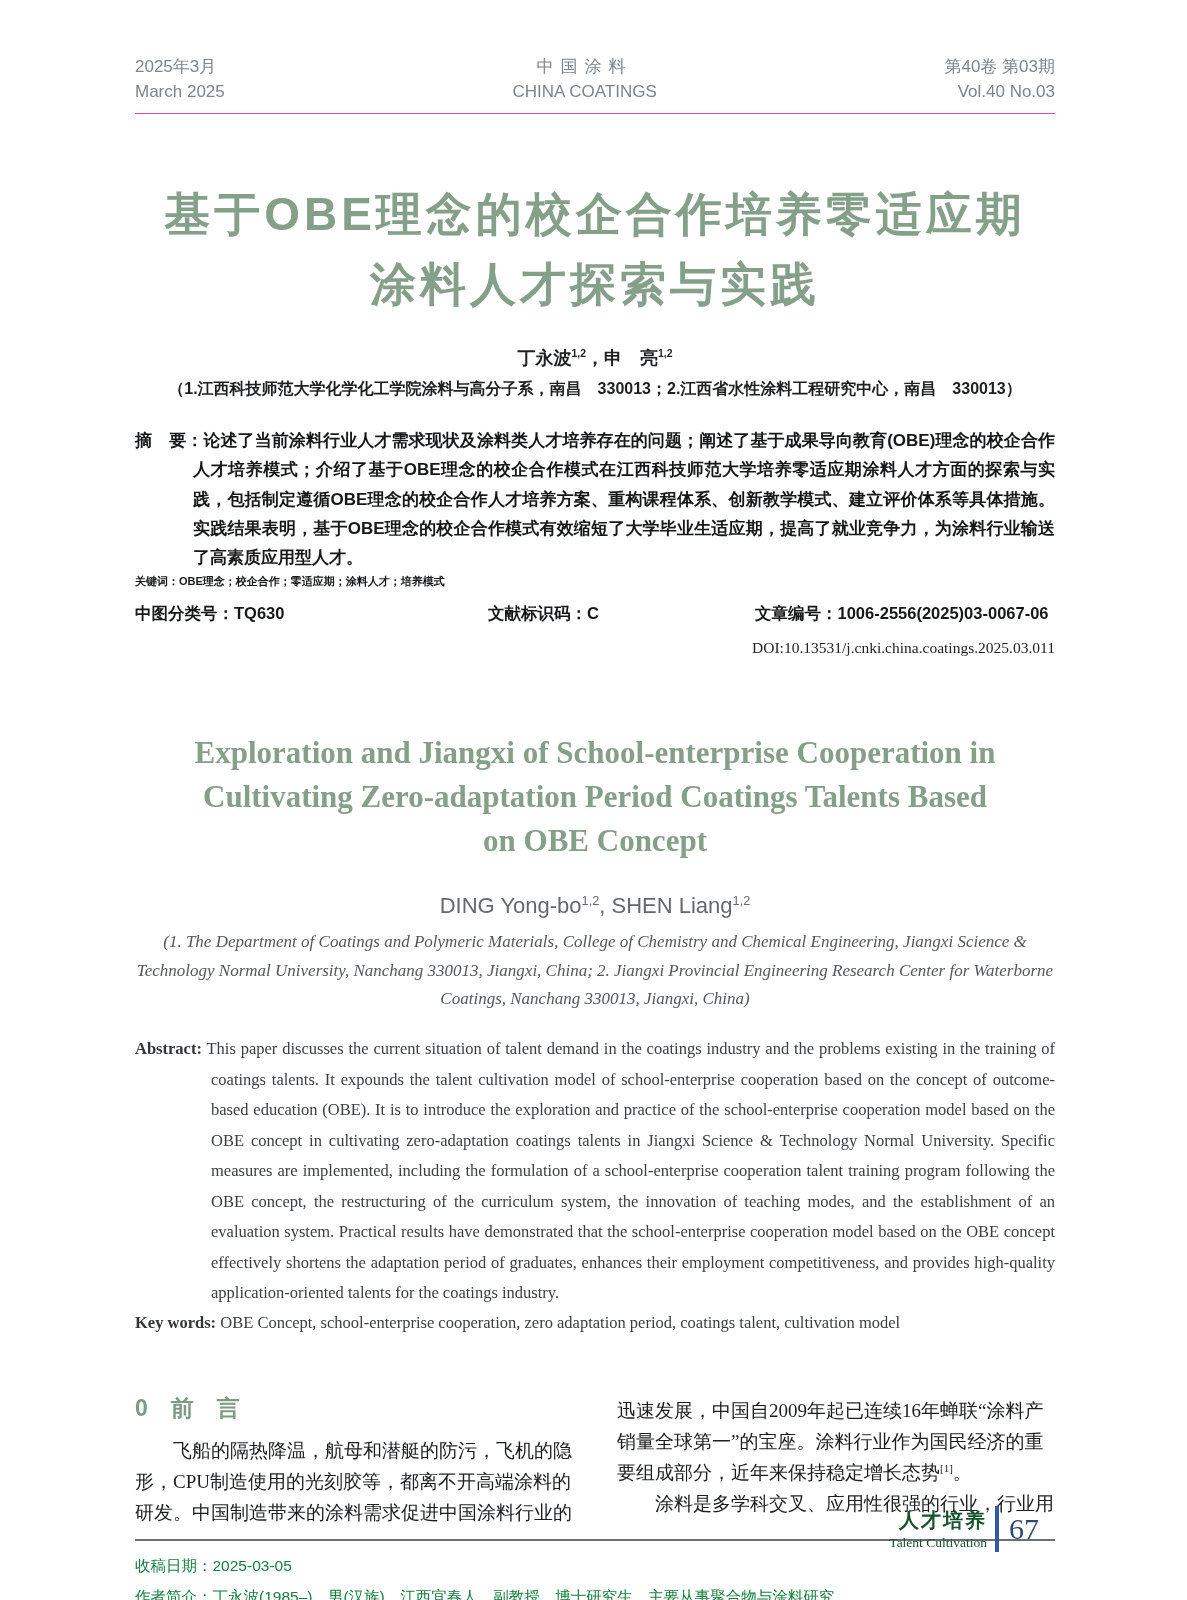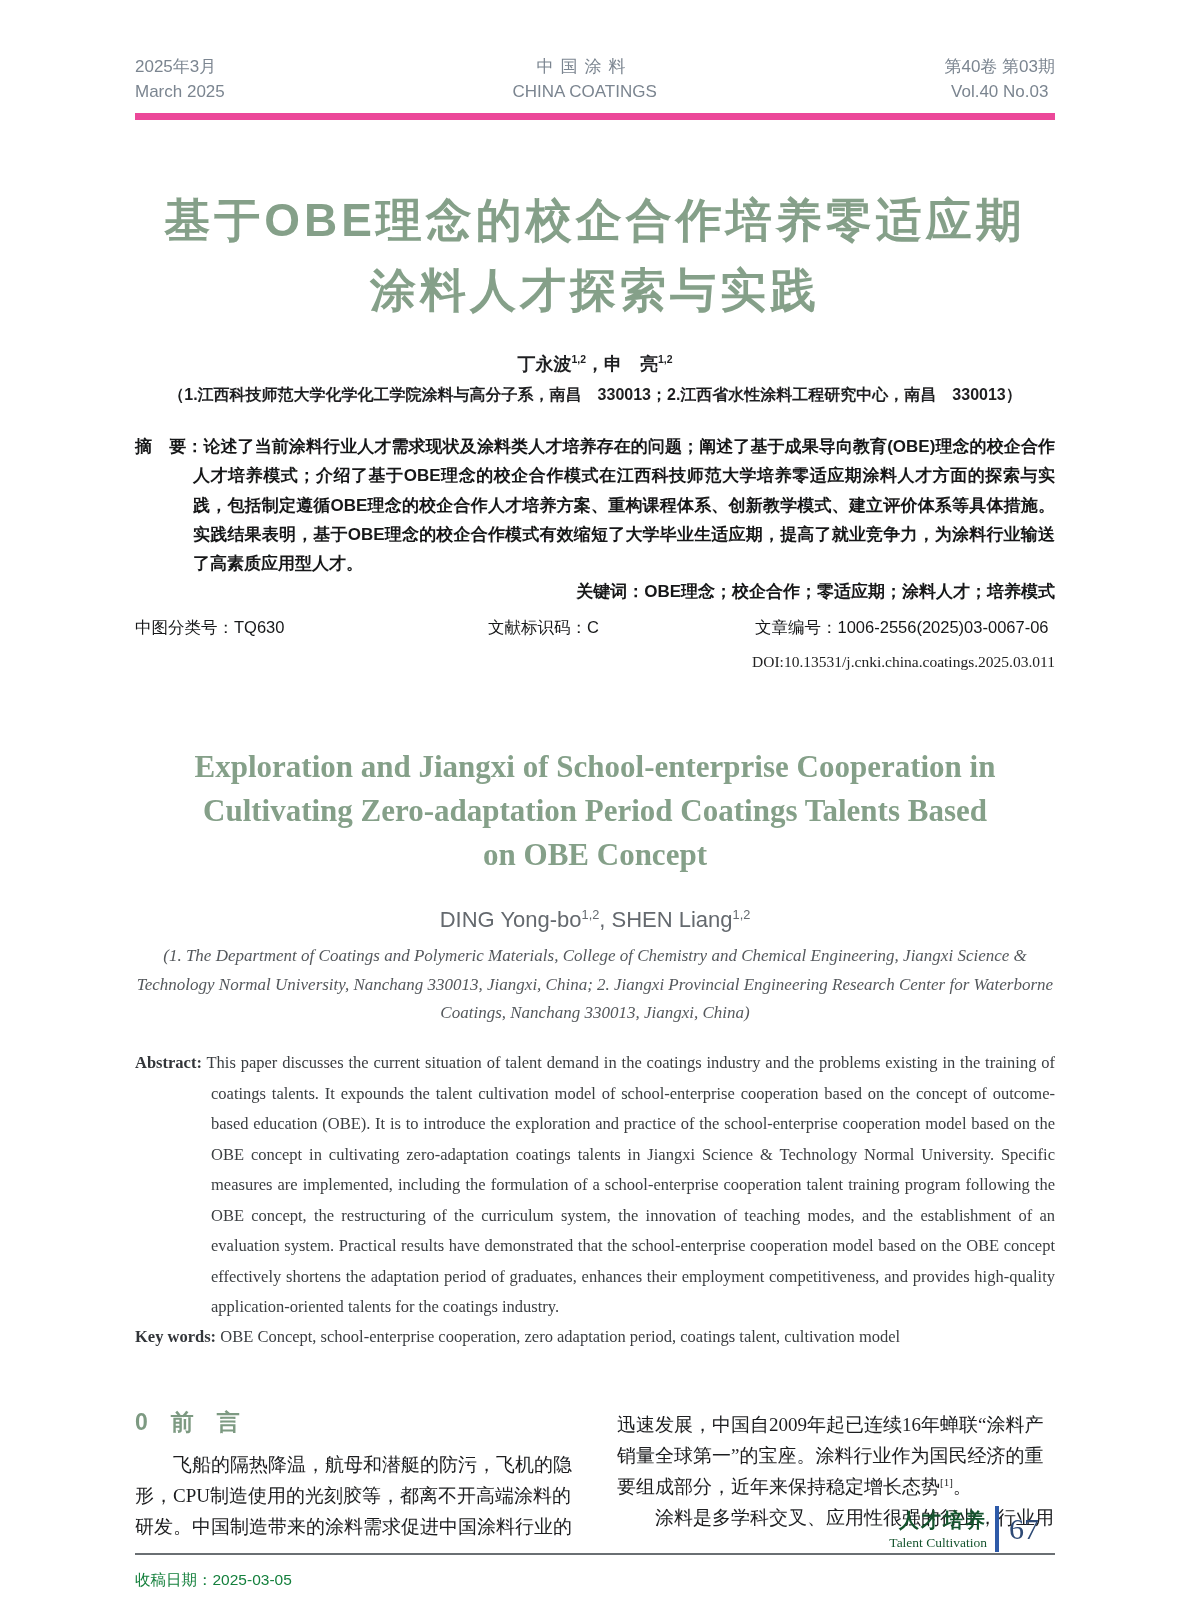--- a/index.html
+++ b/index.html
@@ -3,43 +3,43 @@
 <meta charset="utf-8">
 <style>
   html,body { margin:0; padding:0; background:#ffffff; }
   body { width:1187px; height:1600px; font-family:"Liberation Sans",sans-serif; color:#242628; }
   .page { position:relative; width:1187px; height:1600px; overflow:hidden; background:#ffffff; }
   .content { padding:55px 132px 0 135px; }
 
   
   .jheader { display:flex; justify-content:space-between; align-items:flex-end;
              color:#7b8590; font-size:17px; line-height:1.45;
-             border-bottom:7px solid #ec4899; padding-bottom:9px; }
+             border-bottom:1px solid #ec4899; padding-bottom:9px; }
   .jheader .col { white-space:nowrap; }
   .jh-left  { text-align:left; }
   .jh-center{ text-align:center; }
   .jh-center .cn { letter-spacing:7px; }
-  .jh-right { text-align:center; }
+  .jh-right { text-align:right; }
 
   
   .title-cn { margin-top:66px; text-align:center; color:#85a089; font-weight:700;
               font-size:46px; line-height:1.52; letter-spacing:4px; }
   .authors-cn { margin-top:26px; text-align:center; font-size:18px; font-weight:700; color:#1e1f21; }
   sup { font-size:0.58em; }
   .affil-cn { margin-top:9px; text-align:center; font-size:16px; font-weight:600; color:#1e1f21; }
 
   
   .abs-cn { margin-top:26px; font-size:17px; font-weight:600; color:#161718;
             line-height:1.72; text-align:justify; }
   .hang-cn { padding-left:58px; text-indent:-58px; }
-  .kw-cn { margin-top:2px; font-size:17px; font-weight:600; color:#161718;text-align:right; }
+  .kw-cn { margin-top:2px; font-size:11px; font-weight:600; color:#161718; }
   .lbl { font-weight:700; }
 
   .meta-row { margin-top:14px; display:grid; grid-template-columns:353px 267px 1fr;
-              font-size:16.5px; font-weight:400; color:#161718; }
+              font-size:16.5px; font-weight:700; color:#161718; }
   .doi { margin-top:14px; font-family:"Liberation Serif",serif; font-size:15.5px; font-weight:400; color:#222;text-align:right; }
 
   
   .title-en { margin-top:74px; text-align:center; color:#85a089; font-weight:700;
               font-family:"Liberation Serif",serif; font-size:31px; line-height:1.42; }
   .authors-en { margin-top:30px; text-align:center; color:#64696e; font-size:22px; }
   .affil-en { margin-top:8px; text-align:center; font-family:"Liberation Serif",serif;
               font-style:italic; color:#54585c; font-size:17px; line-height:1.7; }
   .abs-en { margin-top:20px; font-family:"Liberation Serif",serif; color:#3b3e41;
             font-size:16.5px; line-height:1.85; text-align:justify; }

